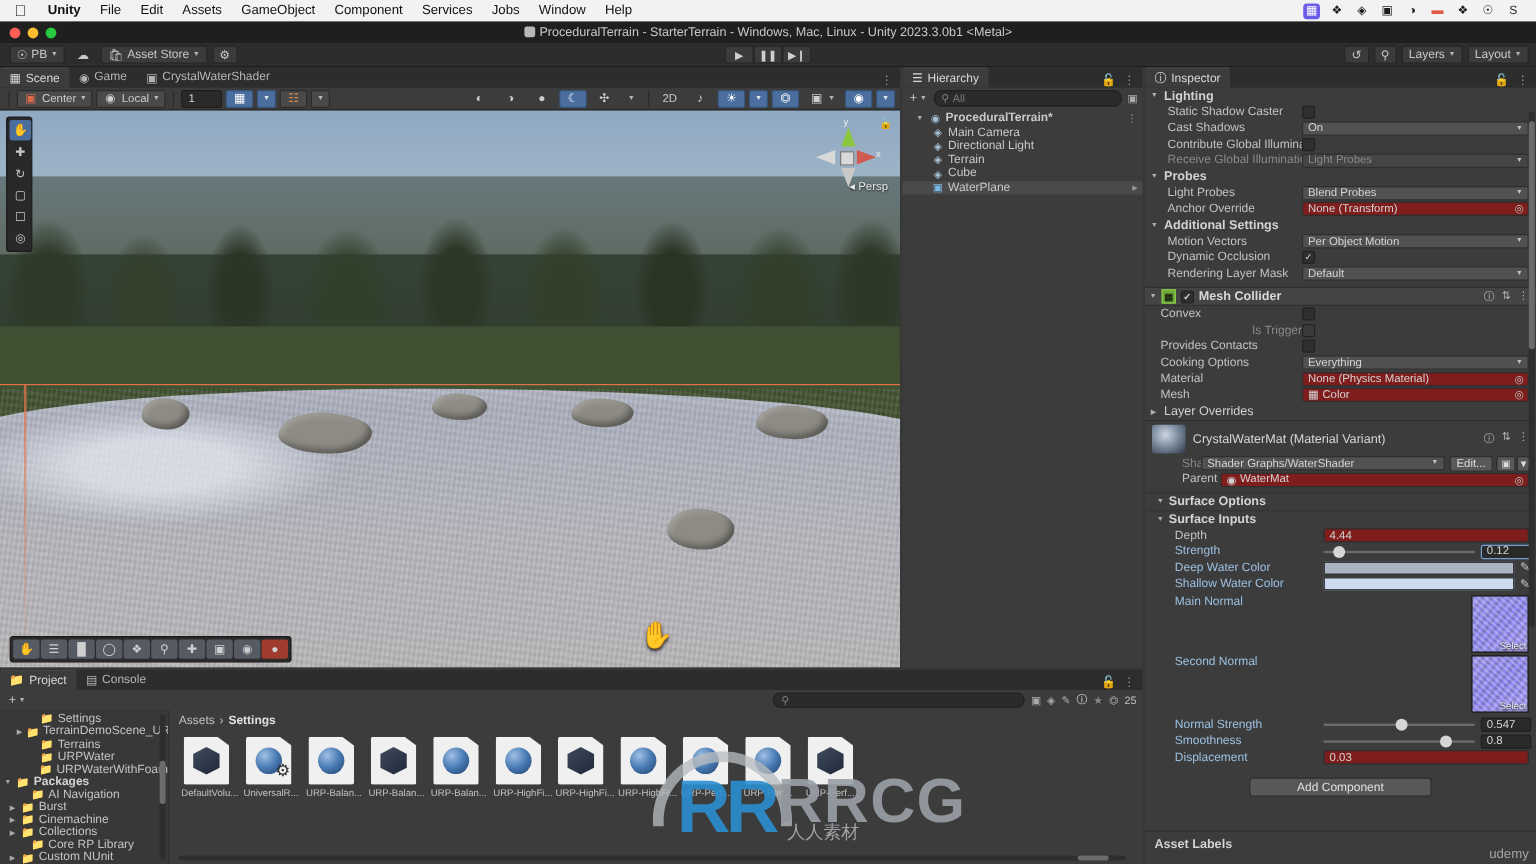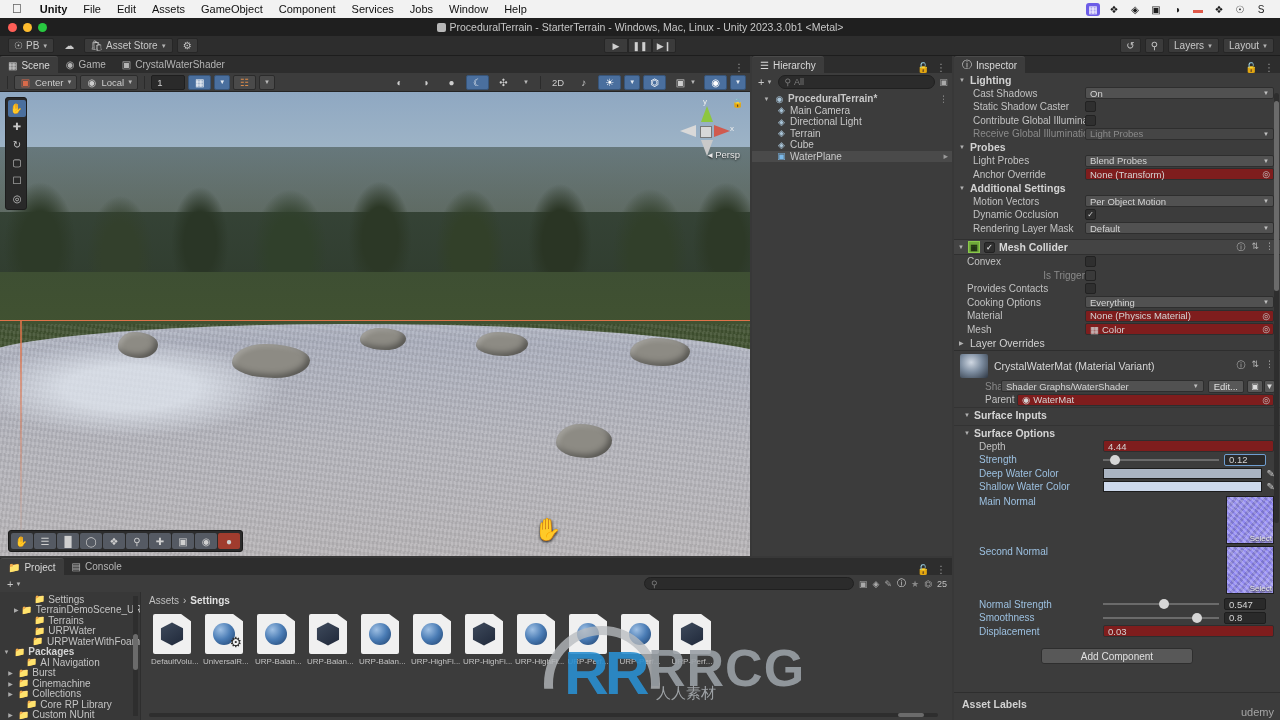--- a/index.html
+++ b/index.html
@@ -228,21 +228,21 @@
   .sq-btn { width: 16px; height: 13px; background: #585858; border: 1px solid #2e2e2e;
             border-radius: 2px; display: flex; align-items: center;
             justify-content: center; font-size: 8px; color: #ddd; }
 
   .subfold { height: 15px; display: flex; align-items: center; gap: 4px;
              padding-left: 10px; font-size: 10.5px; font-weight: bold; color: #d4d4d4;
              border-top: 1px solid #333; }
   .colorfield { flex: 1; height: 11px; margin-right: 18px; border: 1px solid #1c1c1c; }
   .picker { position: absolute; right: 5px; font-size: 10px; color: #c8c8c8; }
 
-  .slider-wrap { flex: 1; display: flex; align-items: center; margin-right: 14px; gap: 5px; }
+  .slider-wrap { flex: 1; display: flex; align-items: center; margin-right: 4px; gap: 5px; }
   .slider-track { flex: 1; height: 2px; background: #6b6b6b; position: relative; }
   .slider-knob { position: absolute; top: -4px; width: 10px; height: 10px;
                  border-radius: 50%; background: #d6d6d6; }
   .slider-val { width: 42px; height: 12px; background: #2a2a2a; border: 1px solid #1e1e1e;
                 border-radius: 2px; font-size: 9.5px; color: #d4d4d4;
                 display: flex; align-items: center; padding-left: 4px; }
 
   .texslot { width: 48px; height: 48px; border: 1px solid #1e1e1e; position: relative;
     background:
       repeating-linear-gradient(42deg, rgba(255,255,255,.22) 0 2px, transparent 2px 4px),
@@ -613,29 +613,29 @@
       </div>
     </div>
 
     <div class="insp-body">
 
       <div class="foldrow">
         <span class="tri">▼</span>
         <span>Lighting</span>
       </div>
       <div class="prow">
+        <span class="plabel">Static Shadow Caster</span>
+        <span class="chk"></span>
+      </div>
+      <div class="prow">
         <span class="plabel">Cast Shadows</span>
         <span class="pfield">
           <span>On</span>
           <span class="dd">▼</span>
         </span>
-      </div>
-      <div class="prow">
-        <span class="plabel">Static Shadow Caster</span>
-        <span class="chk"></span>
       </div>
       <div class="prow">
         <span class="plabel">Contribute Global Illuminatio</span>
         <span class="chk"></span>
       </div>
       <div class="prow">
         <span class="plabel dim">Receive Global Illumination</span>
         <span class="pfield dim">
           <span>Light Probes</span>
           <span class="dd">▼</span>
@@ -759,27 +759,27 @@
         </div>
         <div class="prow">
           <span class="plabel" style="width:58px;padding-left:26px;">Parent</span>
           <span class="pfield dark">
             <span style="margin-right:3px;">◉</span>
             <span>WaterMat</span>
             <span class="orb">◎</span>
           </span>
         </div>
 
+        <div class="subfold" style="margin-top:3px;">
+          <span class="tri" style="font-size:6px;color:#b0b0b0;">▼</span>
+          <span>Surface Options</span>
+        </div>
         <div class="subfold">
           <span class="tri" style="font-size:6px;color:#b0b0b0;">▼</span>
           <span>Surface Inputs</span>
-        </div>
-        <div class="subfold" style="margin-top:3px;">
-          <span class="tri" style="font-size:6px;color:#b0b0b0;">▼</span>
-          <span>Surface Options</span>
         </div>
 
         <div class="prow">
           <span class="plabel" style="width:144px;padding-left:20px;">Depth</span>
           <span class="pfield dark">
             <span>4.44</span>
           </span>
         </div>
         <div class="prow">
           <span class="plabel" style="width:144px;padding-left:20px;color:#9cc0e0;">Strength</span>

